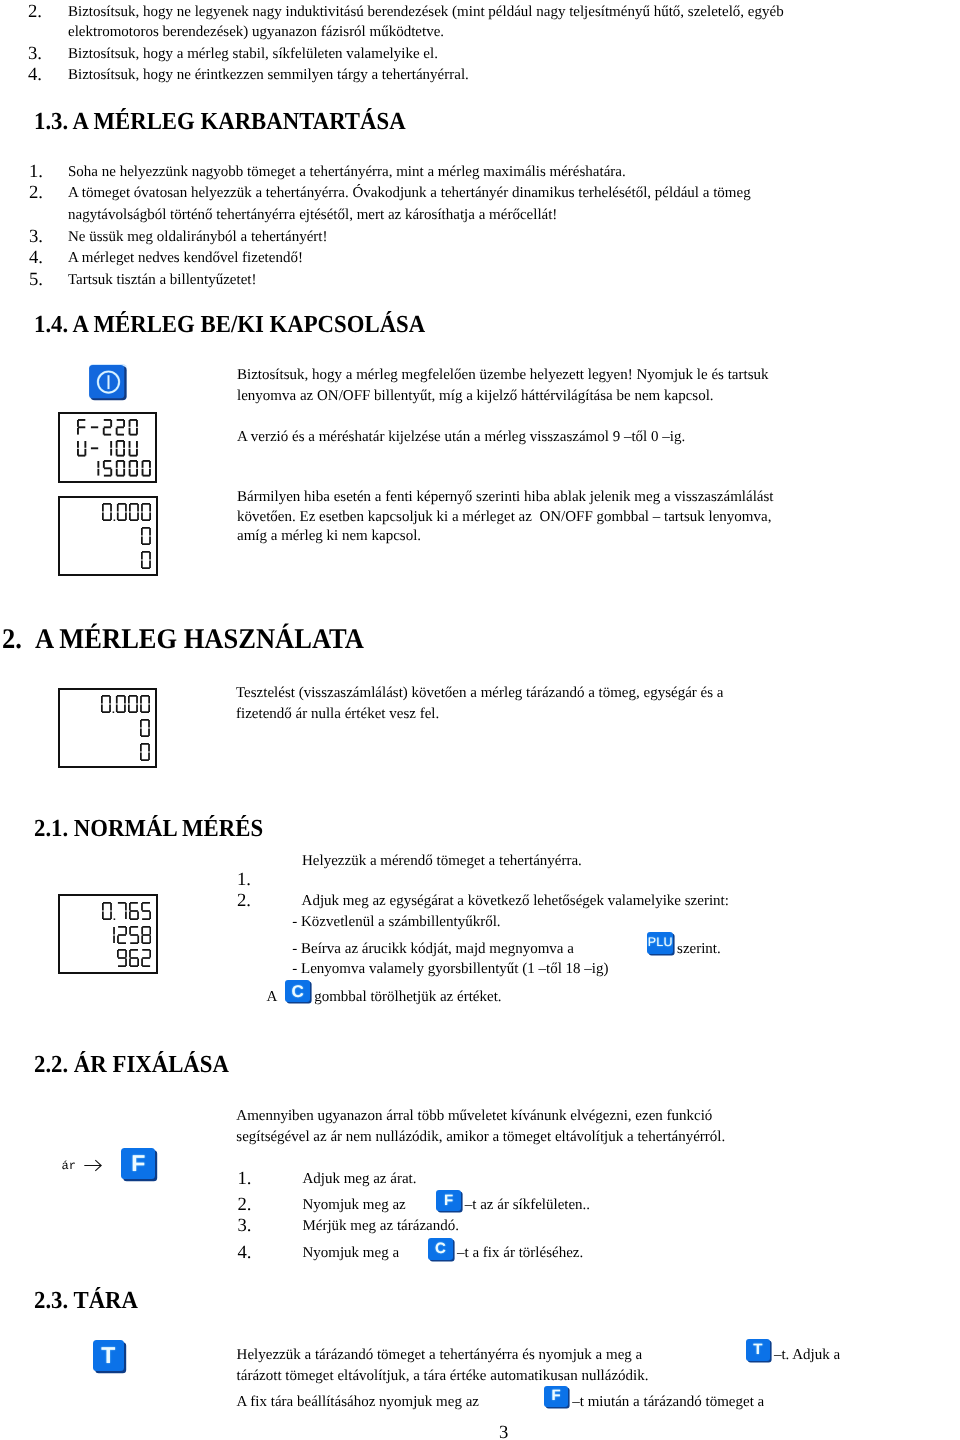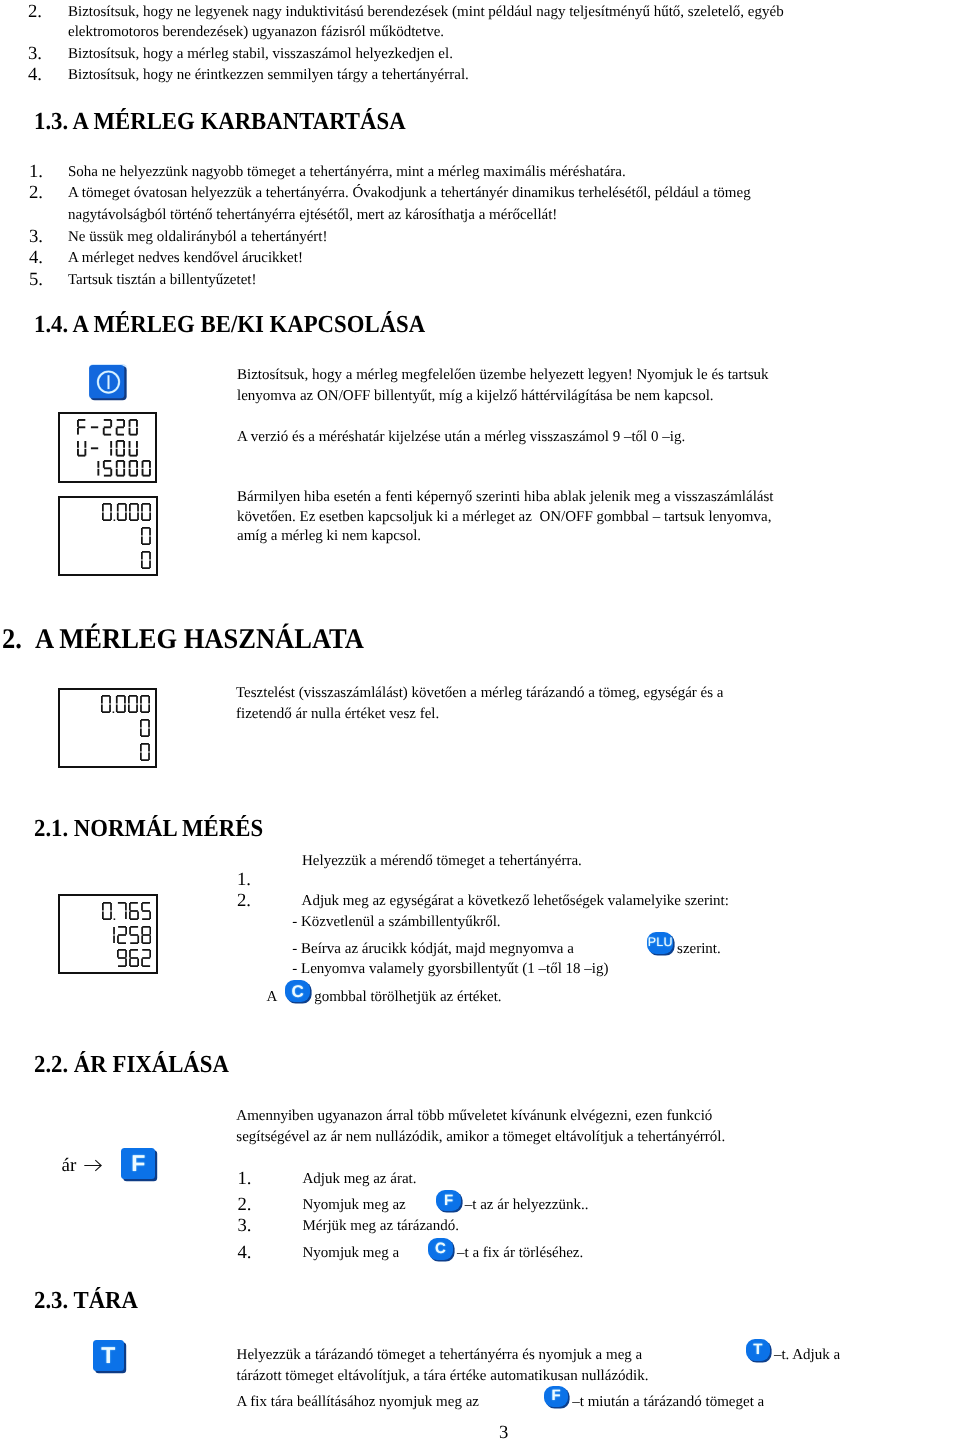--- a/index.html
+++ b/index.html
@@ -17,21 +17,21 @@
   
   .lcd{position:absolute;border:2px solid #111;background:#fff;box-sizing:border-box;
        display:flex;flex-direction:column;align-items:flex-end;}
   .lcd .seg{line-height:0;text-align:right;height:20.5px;}
   .lcd-b .seg{height:24.2px;}
   .lcd svg{display:block;}
   .pwrbtn{position:absolute;line-height:0;}
   
   .key{display:inline-block;background:#0b72e8;color:#edfaff;
        font-family:"Liberation Sans",sans-serif;text-align:center;
-       border-radius:9px;vertical-align:baseline;
+       border-radius:3px;vertical-align:baseline;
        box-shadow:1.6px 1.6px 0 #0d3f8c;
        text-shadow:0 0 1.6px #9fe0ff;}
   .key-abs{position:absolute;}
   .key-plu{width:26px;height:21.7px;font-size:12.5px;line-height:21.7px;letter-spacing:0.2px;}
   .key-c{width:25.6px;height:22.7px;font-size:17px;line-height:23.2px;font-weight:700;}
   .key-f{width:33.9px;height:31px;font-size:23px;line-height:31.5px;font-weight:700;border-radius:3.5px;
          box-shadow:2.2px 2.2px 0 #0e3c86;}
   .key-t{width:30.9px;height:31px;font-size:23px;line-height:31.5px;font-weight:700;border-radius:3.5px;
          box-shadow:2.2px 2.2px 0 #0e3c86;}
   .key-inline{width:23px;height:19.5px;font-size:14px;line-height:19.5px;font-weight:700;}
@@ -41,36 +41,36 @@
 </head>
 <body>
 
 <div class="page">
 
   <div>
     <div class="num" style="left:28px;top:1.6px">2.</div>
     <div class="bt" style="left:68px;top:1.6px">Biztosítsuk, hogy ne legyenek nagy induktivitású berendezések (mint például nagy teljesítményű hűtő, szeletelő, egyéb</div>
     <div class="bt" style="left:68px;top:21.6px">elektromotoros berendezések) ugyanazon fázisról működtetve.</div>
     <div class="num" style="left:28px;top:43.5px">3.</div>
-    <div class="bt" style="left:68px;top:43.5px">Biztosítsuk, hogy a mérleg stabil, visszaszámol helyezkedjen el.</div>
+    <div class="bt" style="left:68px;top:43.5px">Biztosítsuk, hogy a mérleg stabil, síkfelületen valamelyike el.</div>
     <div class="num" style="left:28px;top:64.9px">4.</div>
     <div class="bt" style="left:68px;top:64.9px">Biztosítsuk, hogy ne érintkezzen semmilyen tárgy a tehertányérral.</div>
   </div>
 
   <div class="h2" style="left:34.3px;top:109.5px">1.3. A MÉRLEG KARBANTARTÁSA</div>
   <div>
     <div class="num" style="left:29px;top:162.1px">1.</div>
     <div class="bt" style="left:68px;top:162.1px">Soha ne helyezzünk nagyobb tömeget a tehertányérra, mint a mérleg maximális méréshatára.</div>
     <div class="num" style="left:29px;top:183.4px">2.</div>
     <div class="bt" style="left:68px;top:183.4px">A tömeget óvatosan helyezzük a tehertányérra. Óvakodjunk a tehertányér dinamikus terhelésétől, például a tömeg</div>
     <div class="bt" style="left:68px;top:204.5px">nagytávolságból történő tehertányérra ejtésétől, mert az károsíthatja a mérőcellát!</div>
     <div class="num" style="left:29px;top:226.9px">3.</div>
     <div class="bt" style="left:68px;top:226.9px">Ne üssük meg oldalirányból a tehertányért!</div>
     <div class="num" style="left:29px;top:248.1px">4.</div>
-    <div class="bt" style="left:68px;top:248.1px">A mérleget nedves kendővel árucikket!</div>
+    <div class="bt" style="left:68px;top:248.1px">A mérleget nedves kendővel fizetendő!</div>
     <div class="num" style="left:29px;top:269.9px">5.</div>
     <div class="bt" style="left:68px;top:269.9px">Tartsuk tisztán a billentyűzetet!</div>
   </div>
 
   <div class="h2" style="left:34.3px;top:313.3px">1.4. A MÉRLEG BE/KI KAPCSOLÁSA</div>
 
   <div class="pwrbtn" style="left:88px;top:363px">
     <svg width="41" height="40" viewBox="0 0 41 40" aria-hidden="true">
       <rect x="1" y="1" width="38" height="36" rx="4.5" ry="4.5" fill="#cfe8ff"></rect>
       <rect x="2.6" y="3.2" width="36" height="34" rx="4" ry="4" fill="#123a80"></rect>
@@ -371,40 +371,40 @@
     <div class="bt" style="left:292.3px;top:958.8px">- Lenyomva valamely gyorsbillentyűt (1 –től 18 –ig)</div>
 
     <div class="bt" style="left:266.6px;top:987.2px">A </div>
     <div class="key key-abs key-c" style="left:284.8px;top:979.8px">C</div>
     <div class="bt" style="left:310.4px;top:987.2px"> gombbal törölhetjük az értéket.</div>
   </div>
 
   <div class="h2" style="left:33.9px;top:1053.1px">2.2. ÁR FIXÁLÁSA</div>
 
   <div>
-    <div class="bt" style="left:61.5px;top:1155.5px;font-family:Liberation Serif, serif;font-size:19px">ár</div>
+    <div class="bt" style="left:61.5px;top:1155.5px;font-family:Liberation Mono, monospace;font-size:12px">ár</div>
     <div class="arrow" style="left:84.4px;top:1152.2px">
       <svg width="19" height="20" viewBox="0 0 19 20">
           <path d="M0.3 13.5 H16.4 M11.3 8.2 L17.2 13.5 L11.3 18.8" fill="none" stroke="#111" stroke-width="1.05"></path>
         </svg>
     </div>
     <div class="key key-abs key-f" style="left:121.3px;top:1148.1px">F</div>
   </div>
 
   <div>
     <div class="bt" style="left:236.3px;top:1106.3px">Amennyiben ugyanazon árral több műveletet kívánunk elvégezni, ezen funkció</div>
     <div class="bt" style="left:236.3px;top:1126.9px">segítségével az ár nem nullázódik, amikor a tömeget eltávolítjuk a tehertányérról.</div>
 
     <div class="num" style="left:237.5px;top:1169.4px">1.</div>
     <div class="bt" style="left:302.4px;top:1169.4px">Adjuk meg az árat.</div>
 
     <div class="num" style="left:237.5px;top:1195px">2.</div>
     <div class="bt" style="left:302.4px;top:1195px">Nyomjuk meg az </div>
     <div class="key key-abs key-inline" style="left:436.3px;top:1189.8px;width:24.7px;height:21.5px;line-height:21.5px;font-size:15px">F</div>
-    <div class="bt" style="left:461px;top:1195px"> –t az ár helyezzünk..</div>
+    <div class="bt" style="left:461px;top:1195px"> –t az ár síkfelületen..</div>
 
     <div class="num" style="left:237.5px;top:1215.6px">3.</div>
     <div class="bt" style="left:302.4px;top:1215.6px">Mérjük meg az tárázandó.</div>
 
     <div class="num" style="left:237.5px;top:1242.5px">4.</div>
     <div class="bt" style="left:302.4px;top:1242.5px">Nyomjuk meg a </div>
     <div class="key key-abs key-inline" style="left:427.5px;top:1237.5px;width:25.8px;height:22.5px;line-height:22.5px;font-size:15px">C</div>
     <div class="bt" style="left:453.3px;top:1242.5px"> –t a fix ár törléséhez.</div>
   </div>
 

